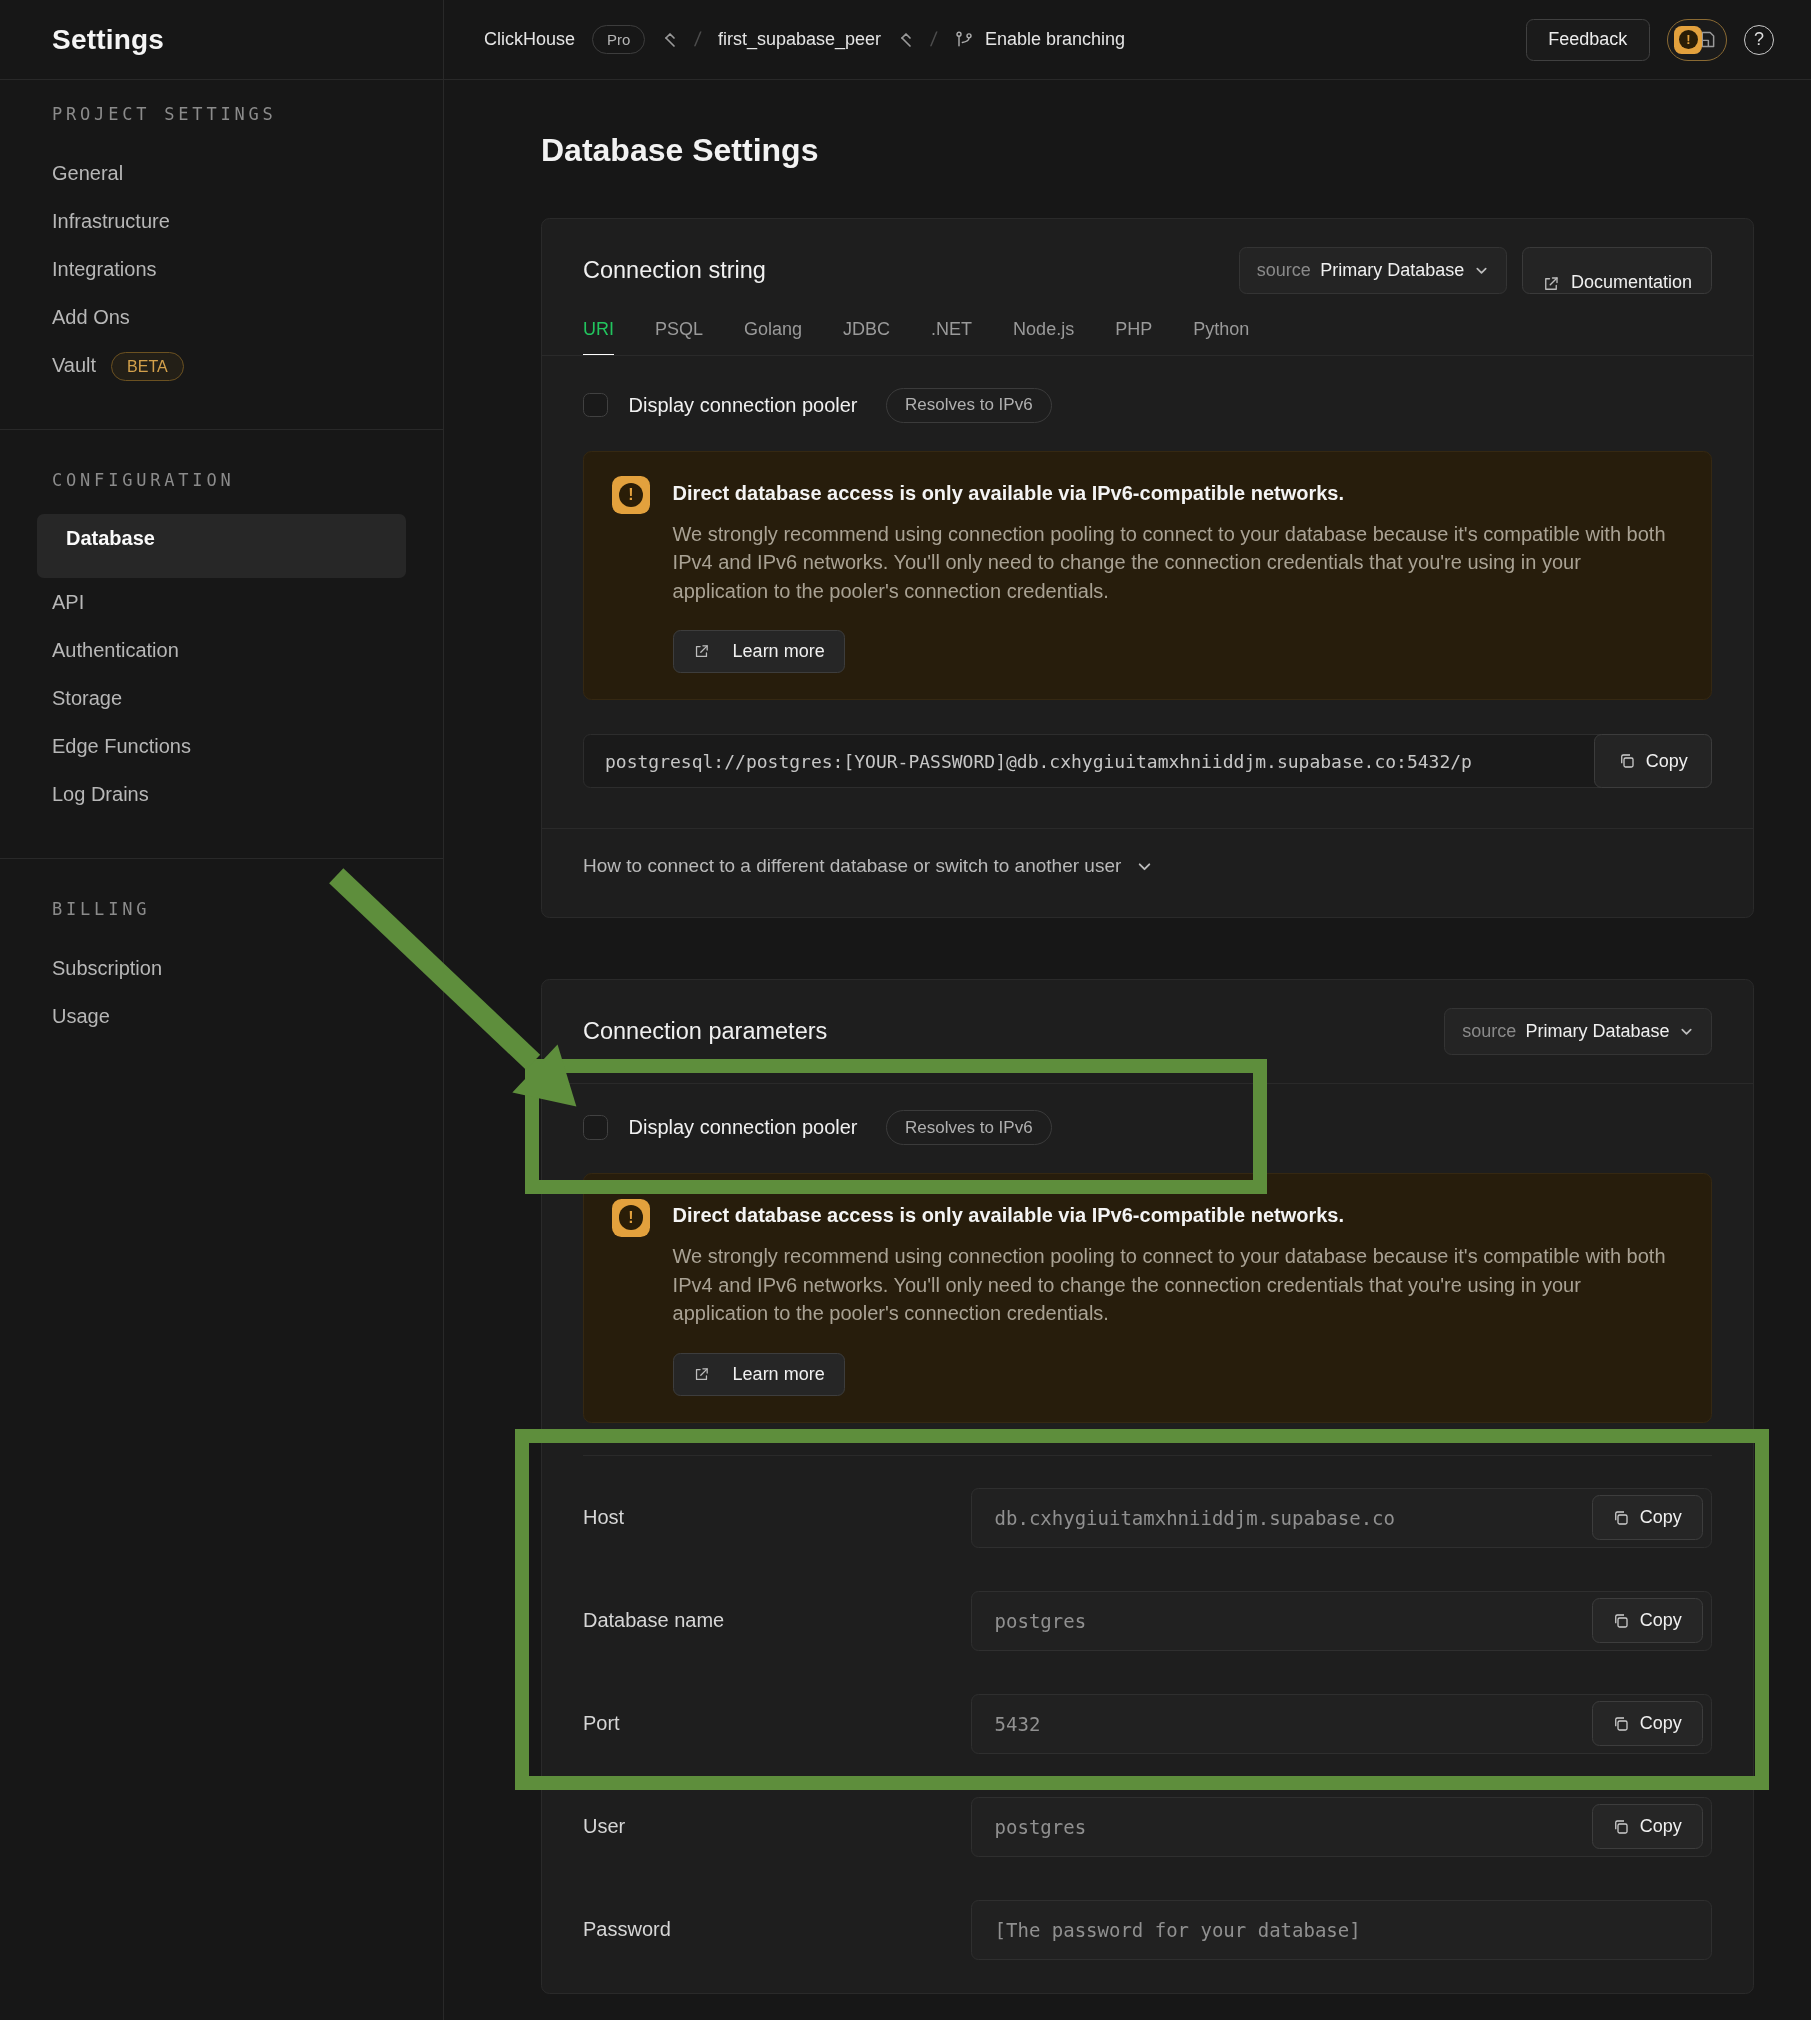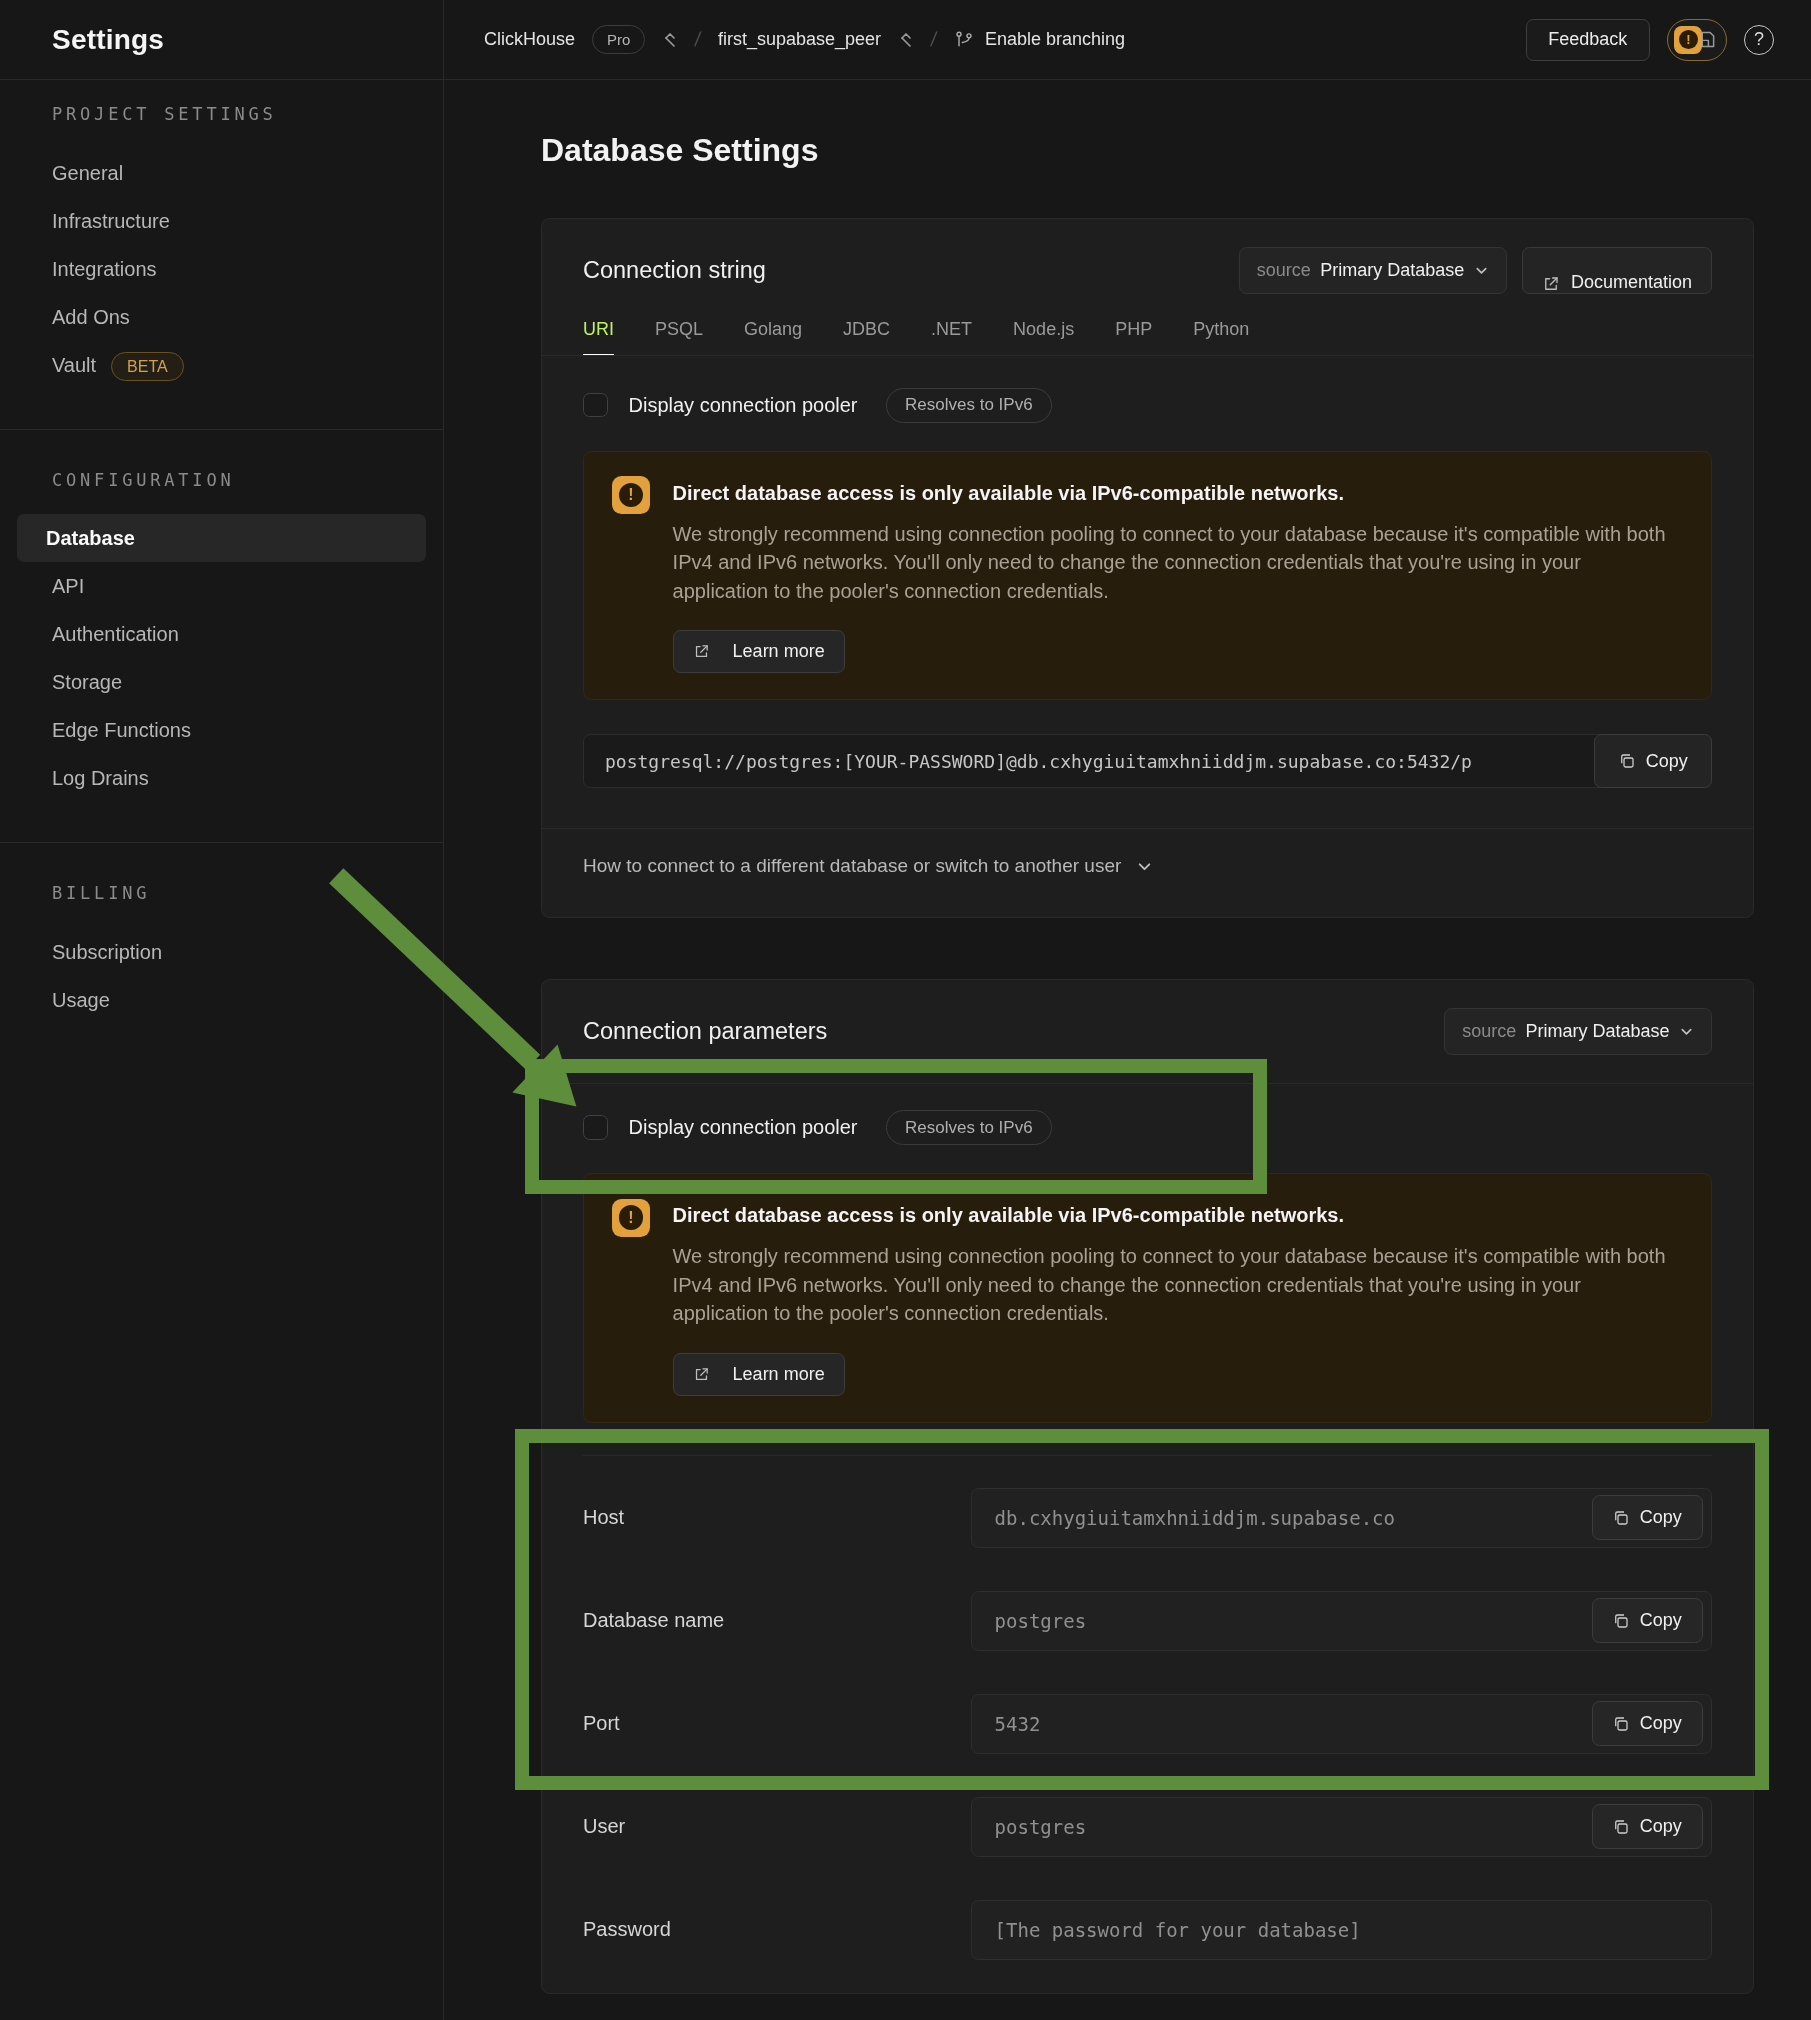--- a/index.html
+++ b/index.html
@@ -25,21 +25,21 @@
   .notif-amber { width:28px; height:28px; background:#e3a13d; border-radius:7.5px; display:flex; align-items:center; justify-content:center; margin-left:-1.9px; z-index:1; }
   .notif-amber .dot { width:19px; height:19px; border-radius:50%; background:#2a1d07; color:#e3a13d; font-size:13px; font-weight:700; display:flex; align-items:center; justify-content:center; }
   .notif-doc { color:#9a9a9a; display:inline-flex; margin-left:-7.5px; }
   .help-btn { width:30px; height:30px; border-radius:50%; border:1.9px solid #c9c9c9; color:#dedede; font-size:18px; display:flex; align-items:center; justify-content:center; background:transparent; cursor:pointer; }
 
   
   .sidebar { position:absolute; top:64px; left:0; bottom:0; width:444px; border-right:0.9px solid #292929; background:#171717; z-index:1; }
   .sb-section { padding:40px 0 40px 0; }
   .sb-title { font-family:"DejaVu Sans Mono", monospace; font-size:17px; color:#8b8b8b; letter-spacing:3.8px; margin:0 0 24.5px 52px; }
   .sb-item { height:48px; line-height:48px; padding-left:52px; font-size:20px; color:#b7b7b7; cursor:pointer; white-space:nowrap; }
-  .sb-item.active-wrap { padding:0 17px; height:48px; line-height:48px; }
+  .sb-item.active-wrap { padding:0 37px; height:64px; line-height:48px; }
   .sb-item-inner { background:#272727; border-radius:6.6px; height:100%; padding-left:29px; color:#fafafa; font-weight:700; font-size:20px; }
   .sb-item .beta { display:inline-block; margin-left:15px; font-size:16px; color:#d3a04b; border:0.9px solid #6b5121; background:rgba(110,80,30,.15); border-radius:941px; padding:3.8px 15px; line-height:1.2; vertical-align:middle; }
   .sb-divider { border-top:0.9px solid #292929; }
 
   
   .main { position:absolute; top:80px; left:444px; right:0; bottom:0; background:#171717; }
   .page-title { position:absolute; top:52px; left:97px; font-size:32px; font-weight:600; color:#f2f2f2; }
 
   .panel { position:absolute; left:97px; width:1213px; background:#1e1e1e; border:0.9px solid #2a2a2a; border-radius:8.5px; }
   .panel-1 { top:138px; height:700px; }
@@ -49,21 +49,21 @@
   .panel-title { font-size:23.5px; font-weight:500; color:#f0f0f0; }
   .head-controls { display:flex; align-items:center; gap:15px; }
   .source-select { height:47px; display:flex; align-items:center; gap:9.4px; padding:0 17px; background:#242424; border:0.9px solid #343434; border-radius:7.5px; cursor:pointer; }
   .source-label { font-size:18px; color:#8a8a8a; }
   .source-value { font-size:18px; color:#f0f0f0; }
   .chev { display:inline-flex; color:#bdbdbd; }
   .doc-btn { height:47px; display:flex; align-items:flex-end; gap:11.3px; padding:0 19px; background:#242424; border:0.9px solid #3a3a3a; border-radius:7.5px; color:#f0f0f0; font-size:18px; cursor:pointer; }
 
   .tabs { display:flex; gap:41px; padding:24.5px 41px 0 41px; border-bottom:0.9px solid #2a2a2a; }
   .tab { font-size:18px; color:#9a9a9a; padding-bottom:14px; cursor:pointer; border-bottom:1.9px solid transparent; }
-  .tab.active { color:#bef264; border-bottom-color:#ffffff; }
+  .tab.active { color:#22c55e; border-bottom-color:#ffffff; }
 
   .panel-body { padding:32px 41px 0 41px; }
   .pooler-row { display:flex; align-items:center; gap:21px; }
   .checkbox { width:24.5px; height:24.5px; border:0.9px solid #414141; border-radius:6.6px; background:#1a1a1a; cursor:pointer; flex:0 0 24.5px; }
   .pooler-label { font-size:20px; color:#f0f0f0; }
   .ipv6-badge { font-size:17px; color:#b0b0b0; border:0.9px solid #3b3b3b; border-radius:941px; padding:6.6px 18px; margin-left:7.5px; }
 
   .warning { margin-top:28px; background:#271d0c; border:0.9px solid #352812; border-radius:8.5px; padding:24.5px 28px 26px 28px; display:flex; gap:22.6px; }
   .warn-icon { width:38px; height:38px; flex:0 0 38px; background:#e3a13d; border-radius:9.4px; display:flex; align-items:center; justify-content:center; }
   .warn-icon .dot { width:24.5px; height:24.5px; border-radius:50%; background:#2a1d07; color:#e3a13d; font-weight:700; font-size:16px; display:flex; align-items:center; justify-content:center; }

